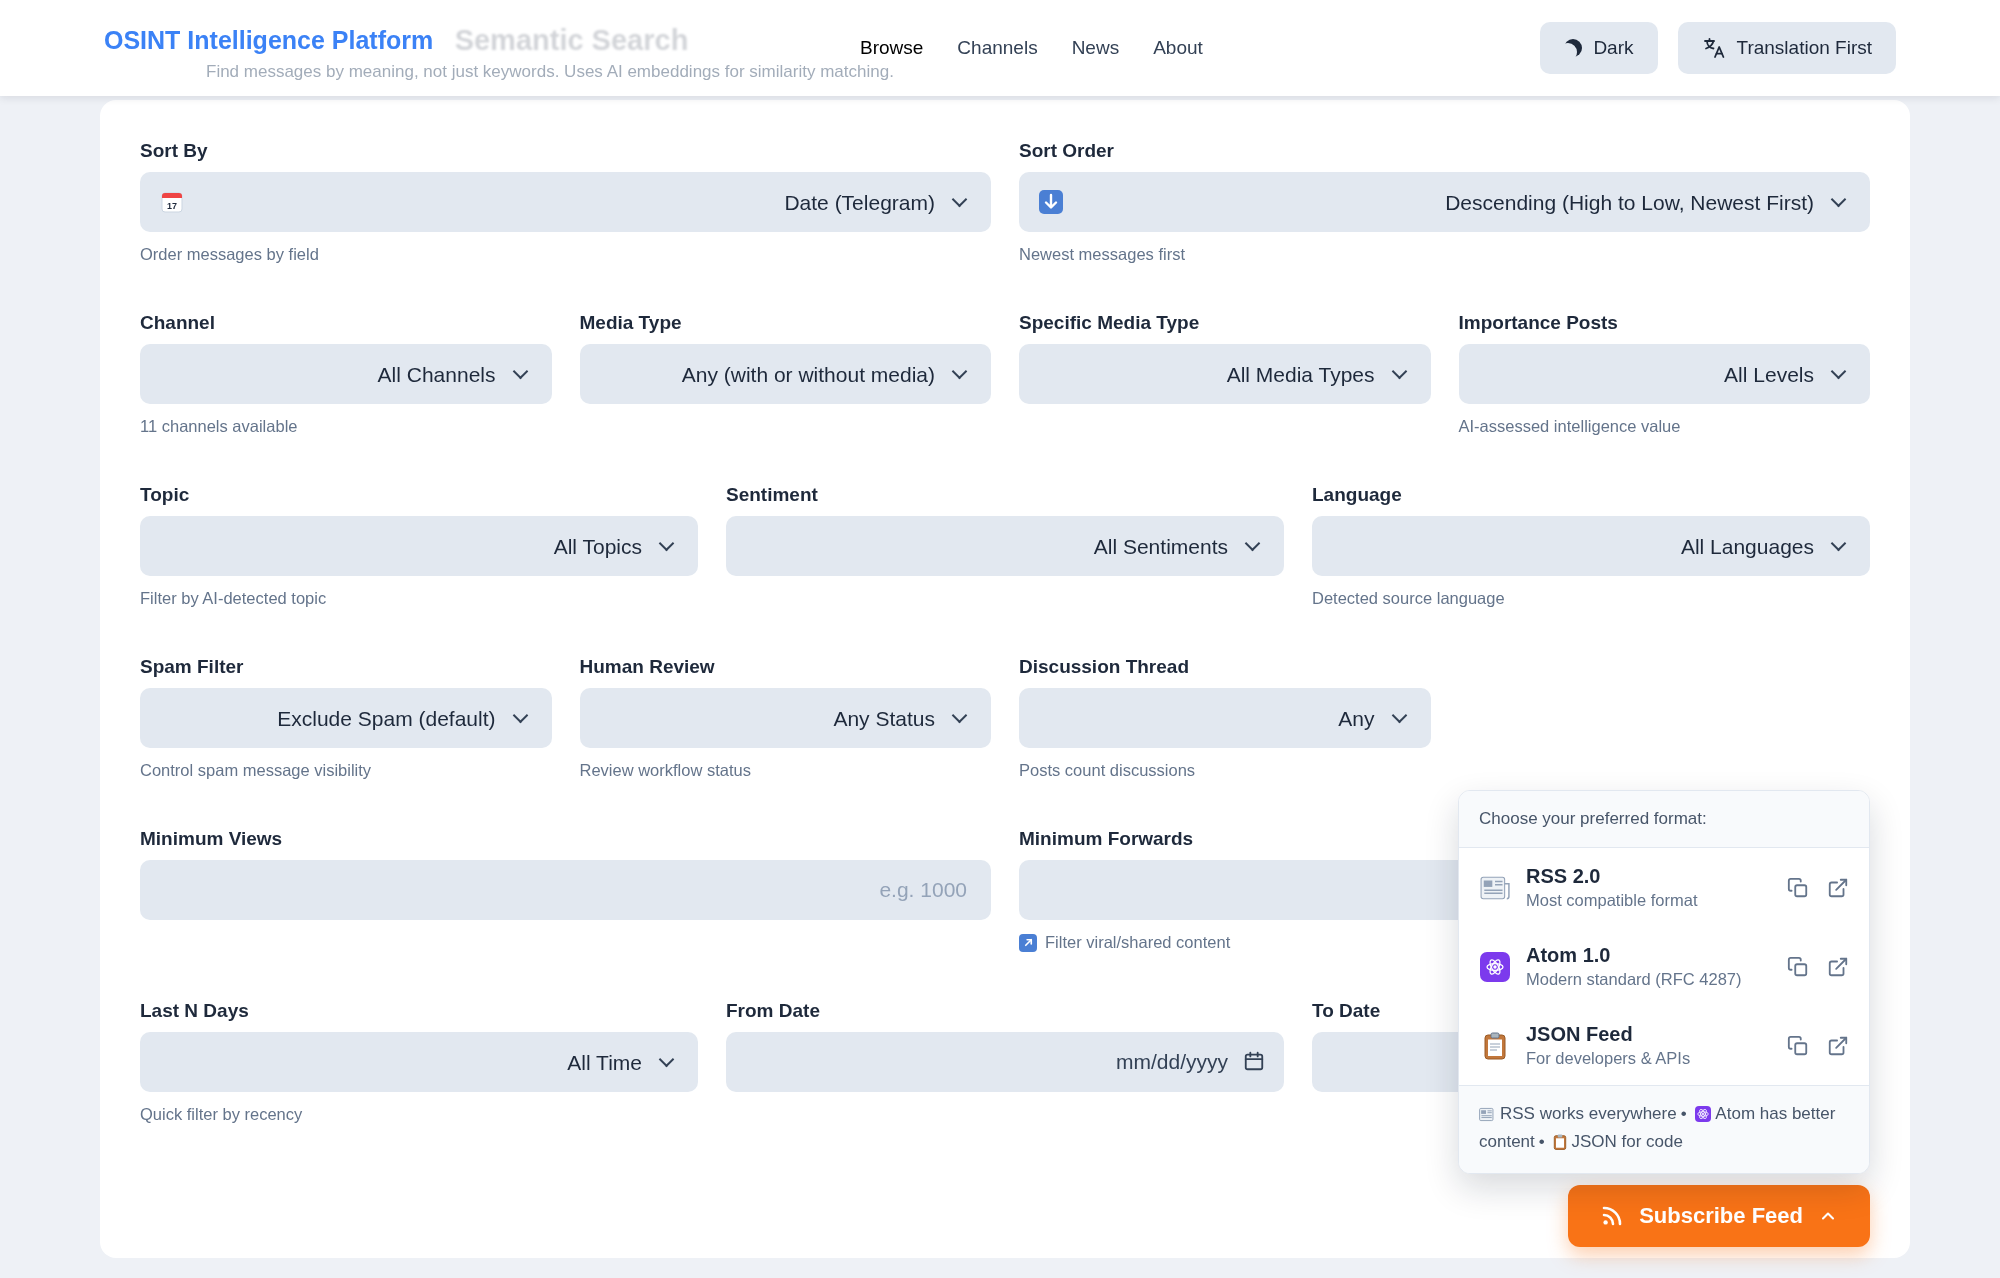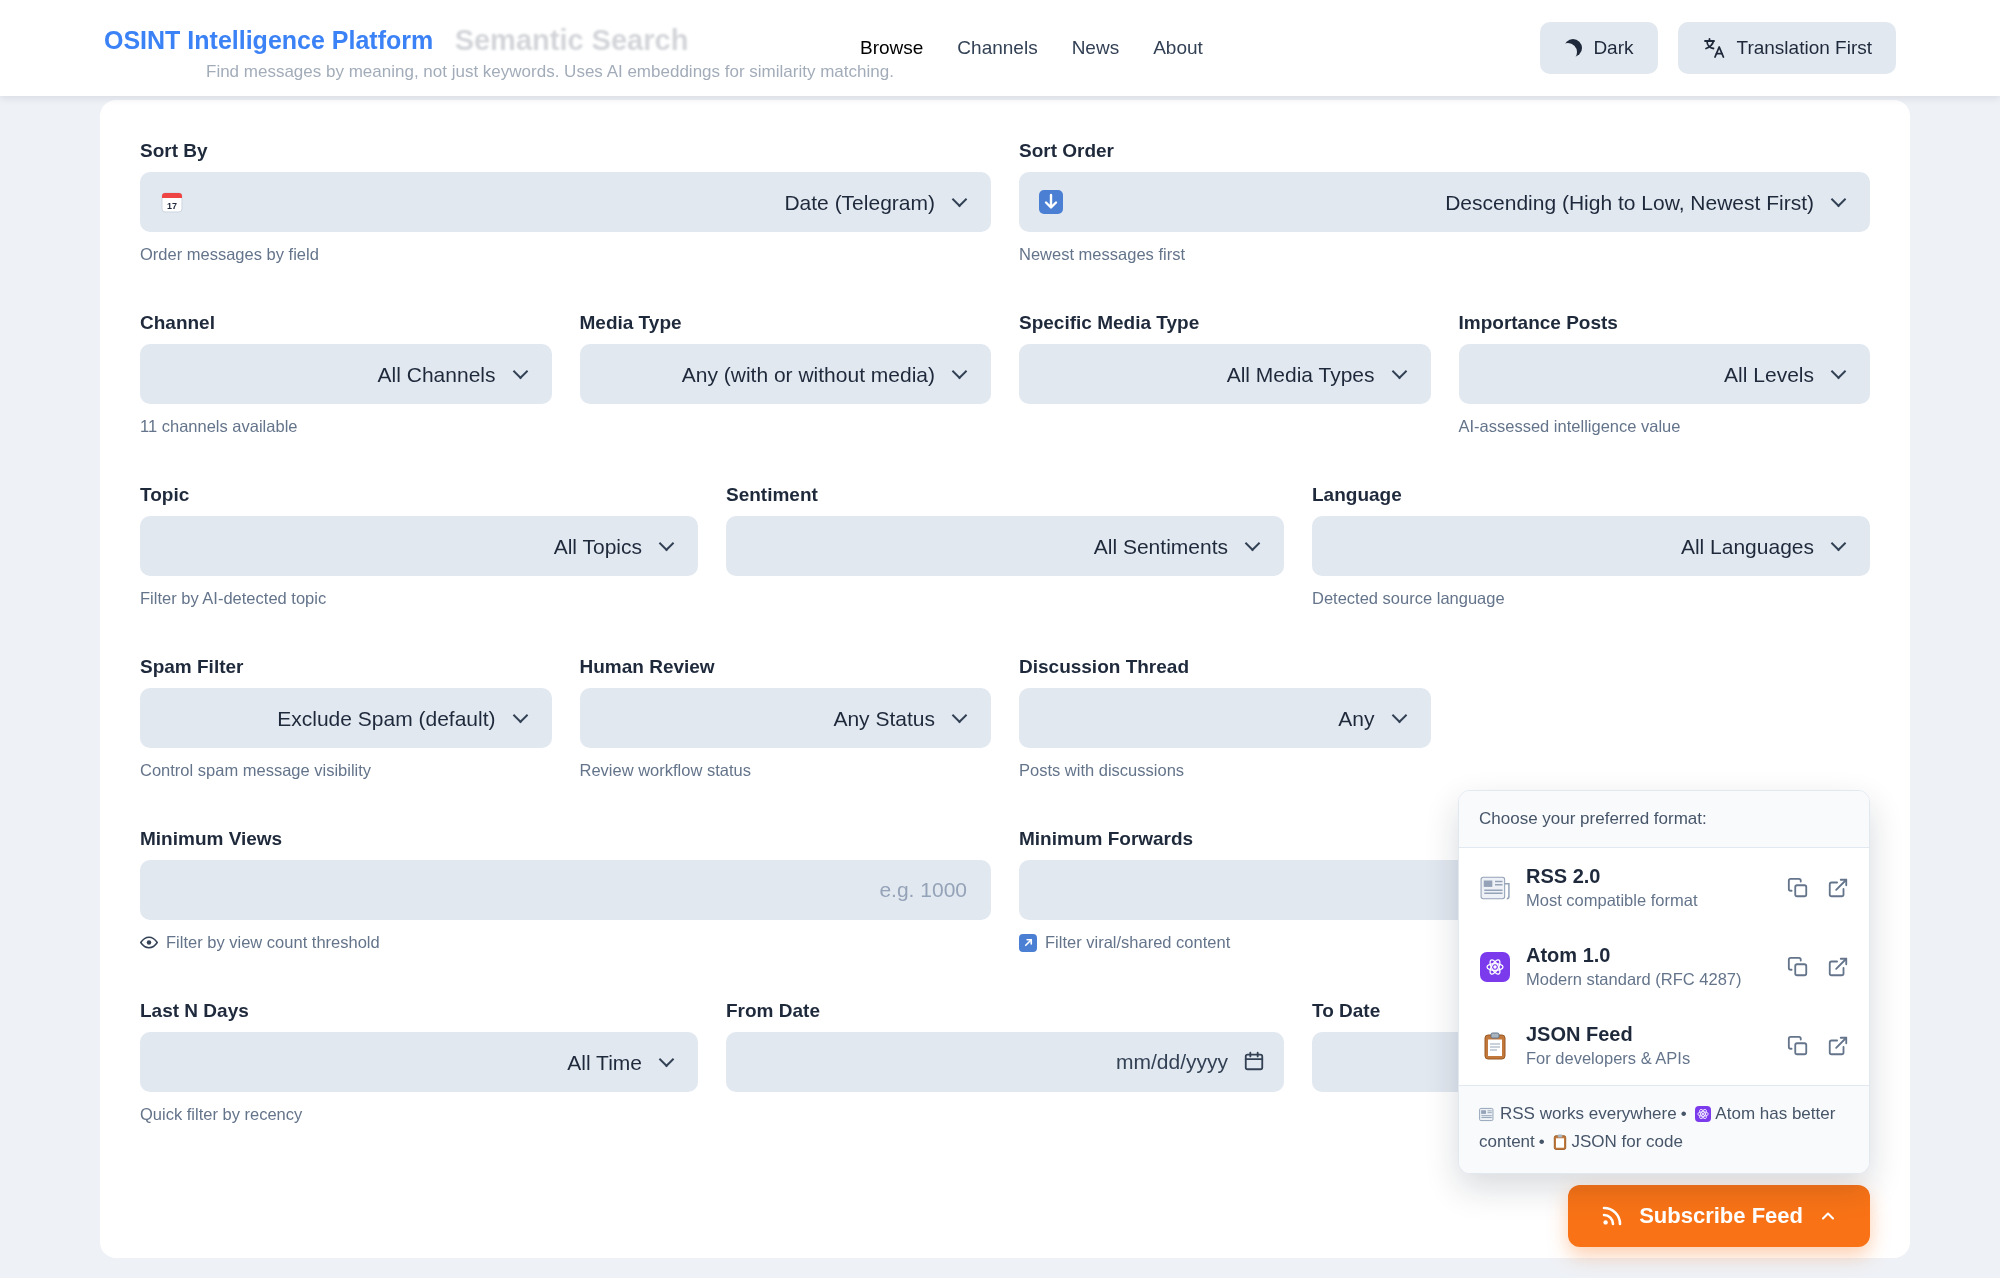--- a/index.html
+++ b/index.html
@@ -240,38 +240,29 @@
         </div>
         <div class="helper">Review workflow status</div>
       </div>
 
       <div class="field">
         <label class="field-label">Discussion Thread</label>
         <div class="control">
           <select class="ctl"><option>Any</option></select>
           <span class="chev"></span>
         </div>
-        <div class="helper">Posts with discussions</div>
+        <div class="helper">Posts count discussions</div>
       </div>
     </div>
 
     <div class="form-row cols-2">
       <div class="field">
         <label class="field-label">Minimum Views</label>
         <div class="control">
           <input class="ctl" type="text" placeholder="e.g. 1000" style="">
-        </div>
-        <div class="helper">
-          <span style="line-height:0;">
-            <svg width="18" height="13" viewBox="0 0 24 16">
-                <path d="M1 8c4-6 9-7 11-7s7 1 11 7c-4 6-9 7-11 7S5 14 1 8z" fill="none" stroke="#334155" stroke-width="2"></path>
-                <circle cx="12" cy="8" r="3" fill="#334155"></circle>
-              </svg>
-          </span>
-          <span>Filter by view count threshold</span>
         </div>
       </div>
 
       <div class="field">
         <label class="field-label">Minimum Forwards</label>
         <div class="control">
           <input class="ctl" type="text" placeholder="e.g. 50" style="">
         </div>
         <div class="helper">
           <span class="mini-badge">

